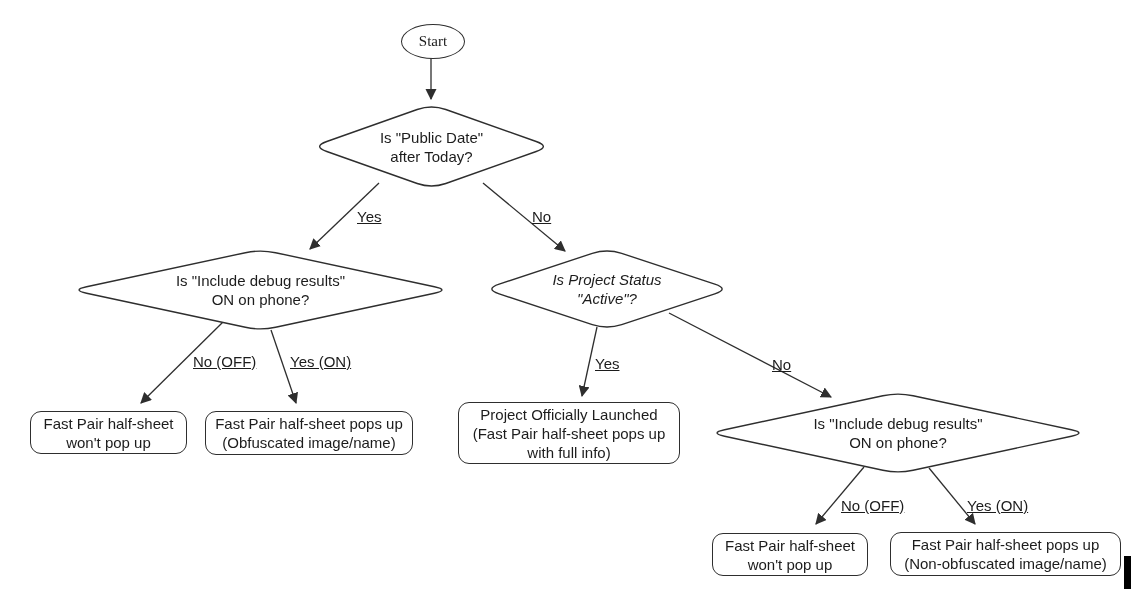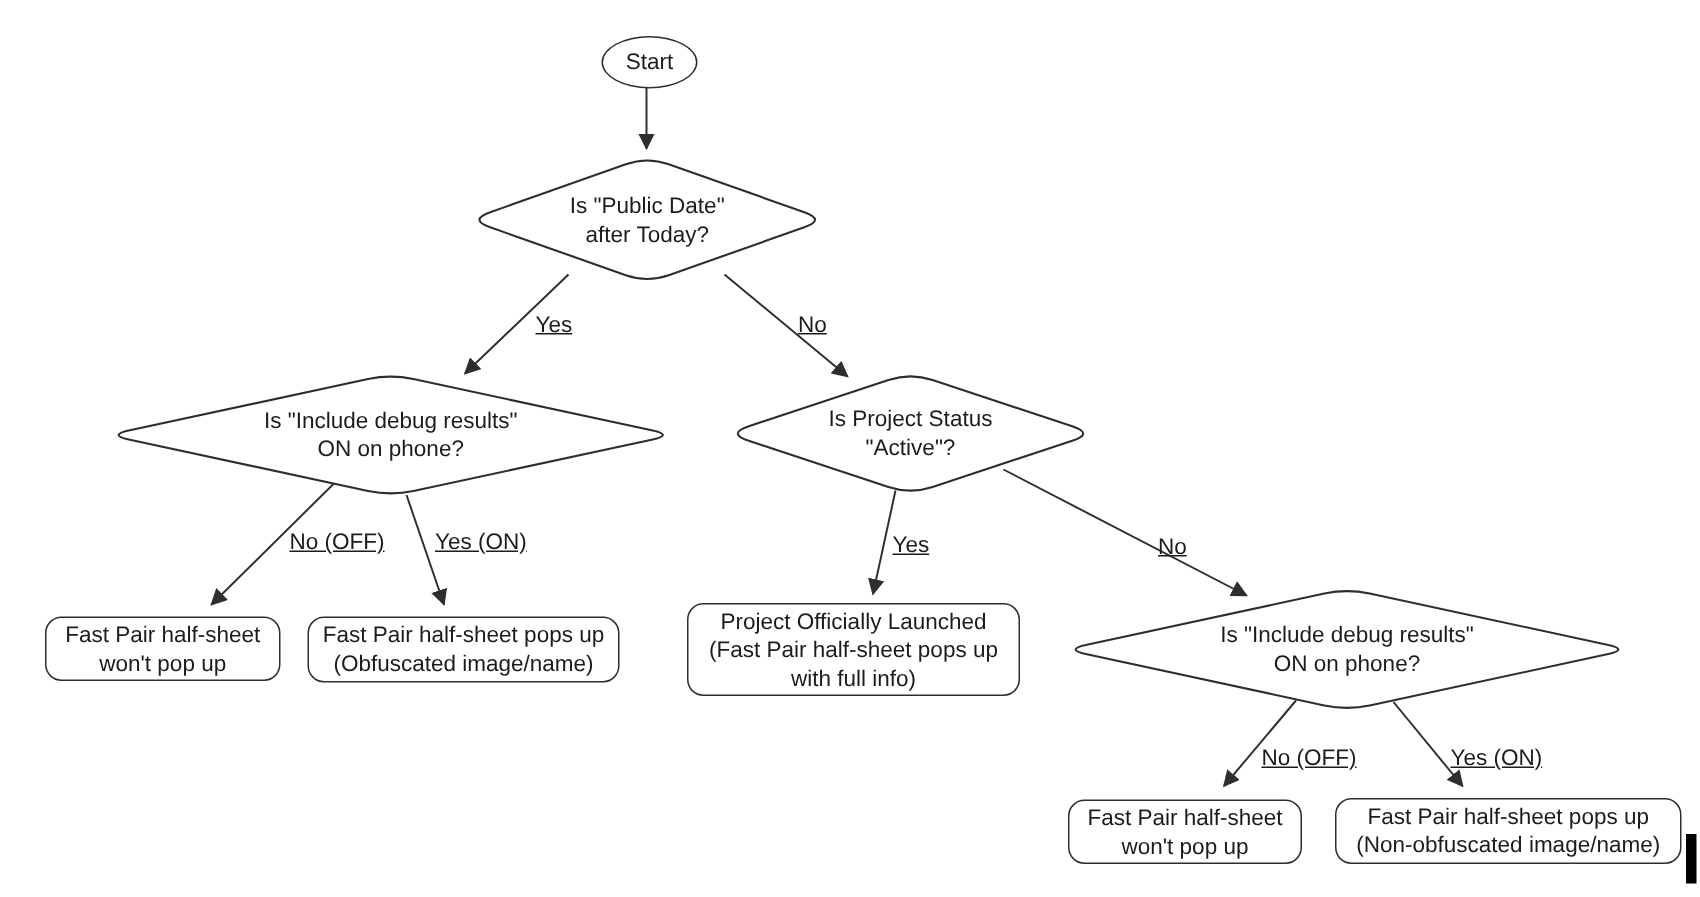--- a/index.html
+++ b/index.html
@@ -27,20 +27,21 @@
     font-size: 15px;
     line-height: 19px;
     white-space: pre-line;
     box-sizing: border-box;
   }
   .node .label { position: relative; z-index: 2; }
   .oval {
     border: 1.6px solid #2e2e2e;
     border-radius: 50%;
     background: #ffffff;
+    font-family: Liberation Serif, serif;
   }
   .box {
     border: 1.6px solid #2e2e2e;
     border-radius: 11px;
     background: #ffffff;
     padding: 2px 4px;
   }
   .diamond { border: none; background: transparent; }
   .diamond .shape {
     position: absolute;
@@ -101,21 +102,21 @@
   </div>
 
   <div class="node diamond" style="left:70px; top:248px; width:381px; height:84px;">
     <svg class="shape" viewBox="0 0 381 84" preserveAspectRatio="none">
       <path d="M 205.6,4.7 L 364.4,38.8 Q 379.5,42 364.4,45.2 L 205.6,79.3 Q 190.5,82.5 175.4,79.3 L 16.6,45.2 Q 1.5,42 16.6,38.8 L 175.4,4.7 Q 190.5,1.5 205.6,4.7 Z"></path>
     </svg>
     <span class="label">Is "Include debug results"
 ON on phone?</span>
   </div>
 
-  <div class="node diamond" style="left:483px; top:247px; width:248px; height:84px;">
+  <div class="node diamond" style="left:483px; top:247px; width:248px; height:84px;font-style:italic;">
     <svg class="shape" viewBox="0 0 248 84" preserveAspectRatio="none">
       <path d="M 138.7,6.4 L 231.8,37.1 Q 246.5,42 231.8,46.9 L 138.7,77.6 Q 124,82.5 109.3,77.6 L 16.2,46.9 Q 1.5,42 16.2,37.1 L 109.3,6.4 Q 124,1.5 138.7,6.4 Z"></path>
     </svg>
     <span class="label">Is Project Status
 "Active"?</span>
   </div>
 
   <div class="node diamond" style="left:708px; top:391px; width:380px; height:84px;">
     <svg class="shape" viewBox="0 0 380 84" preserveAspectRatio="none">
       <path d="M 205.1,4.7 L 363.4,38.8 Q 378.5,42 363.4,45.2 L 205.1,79.3 Q 190,82.5 174.9,79.3 L 16.6,45.2 Q 1.5,42 16.6,38.8 L 174.9,4.7 Q 190,1.5 205.1,4.7 Z"></path>

